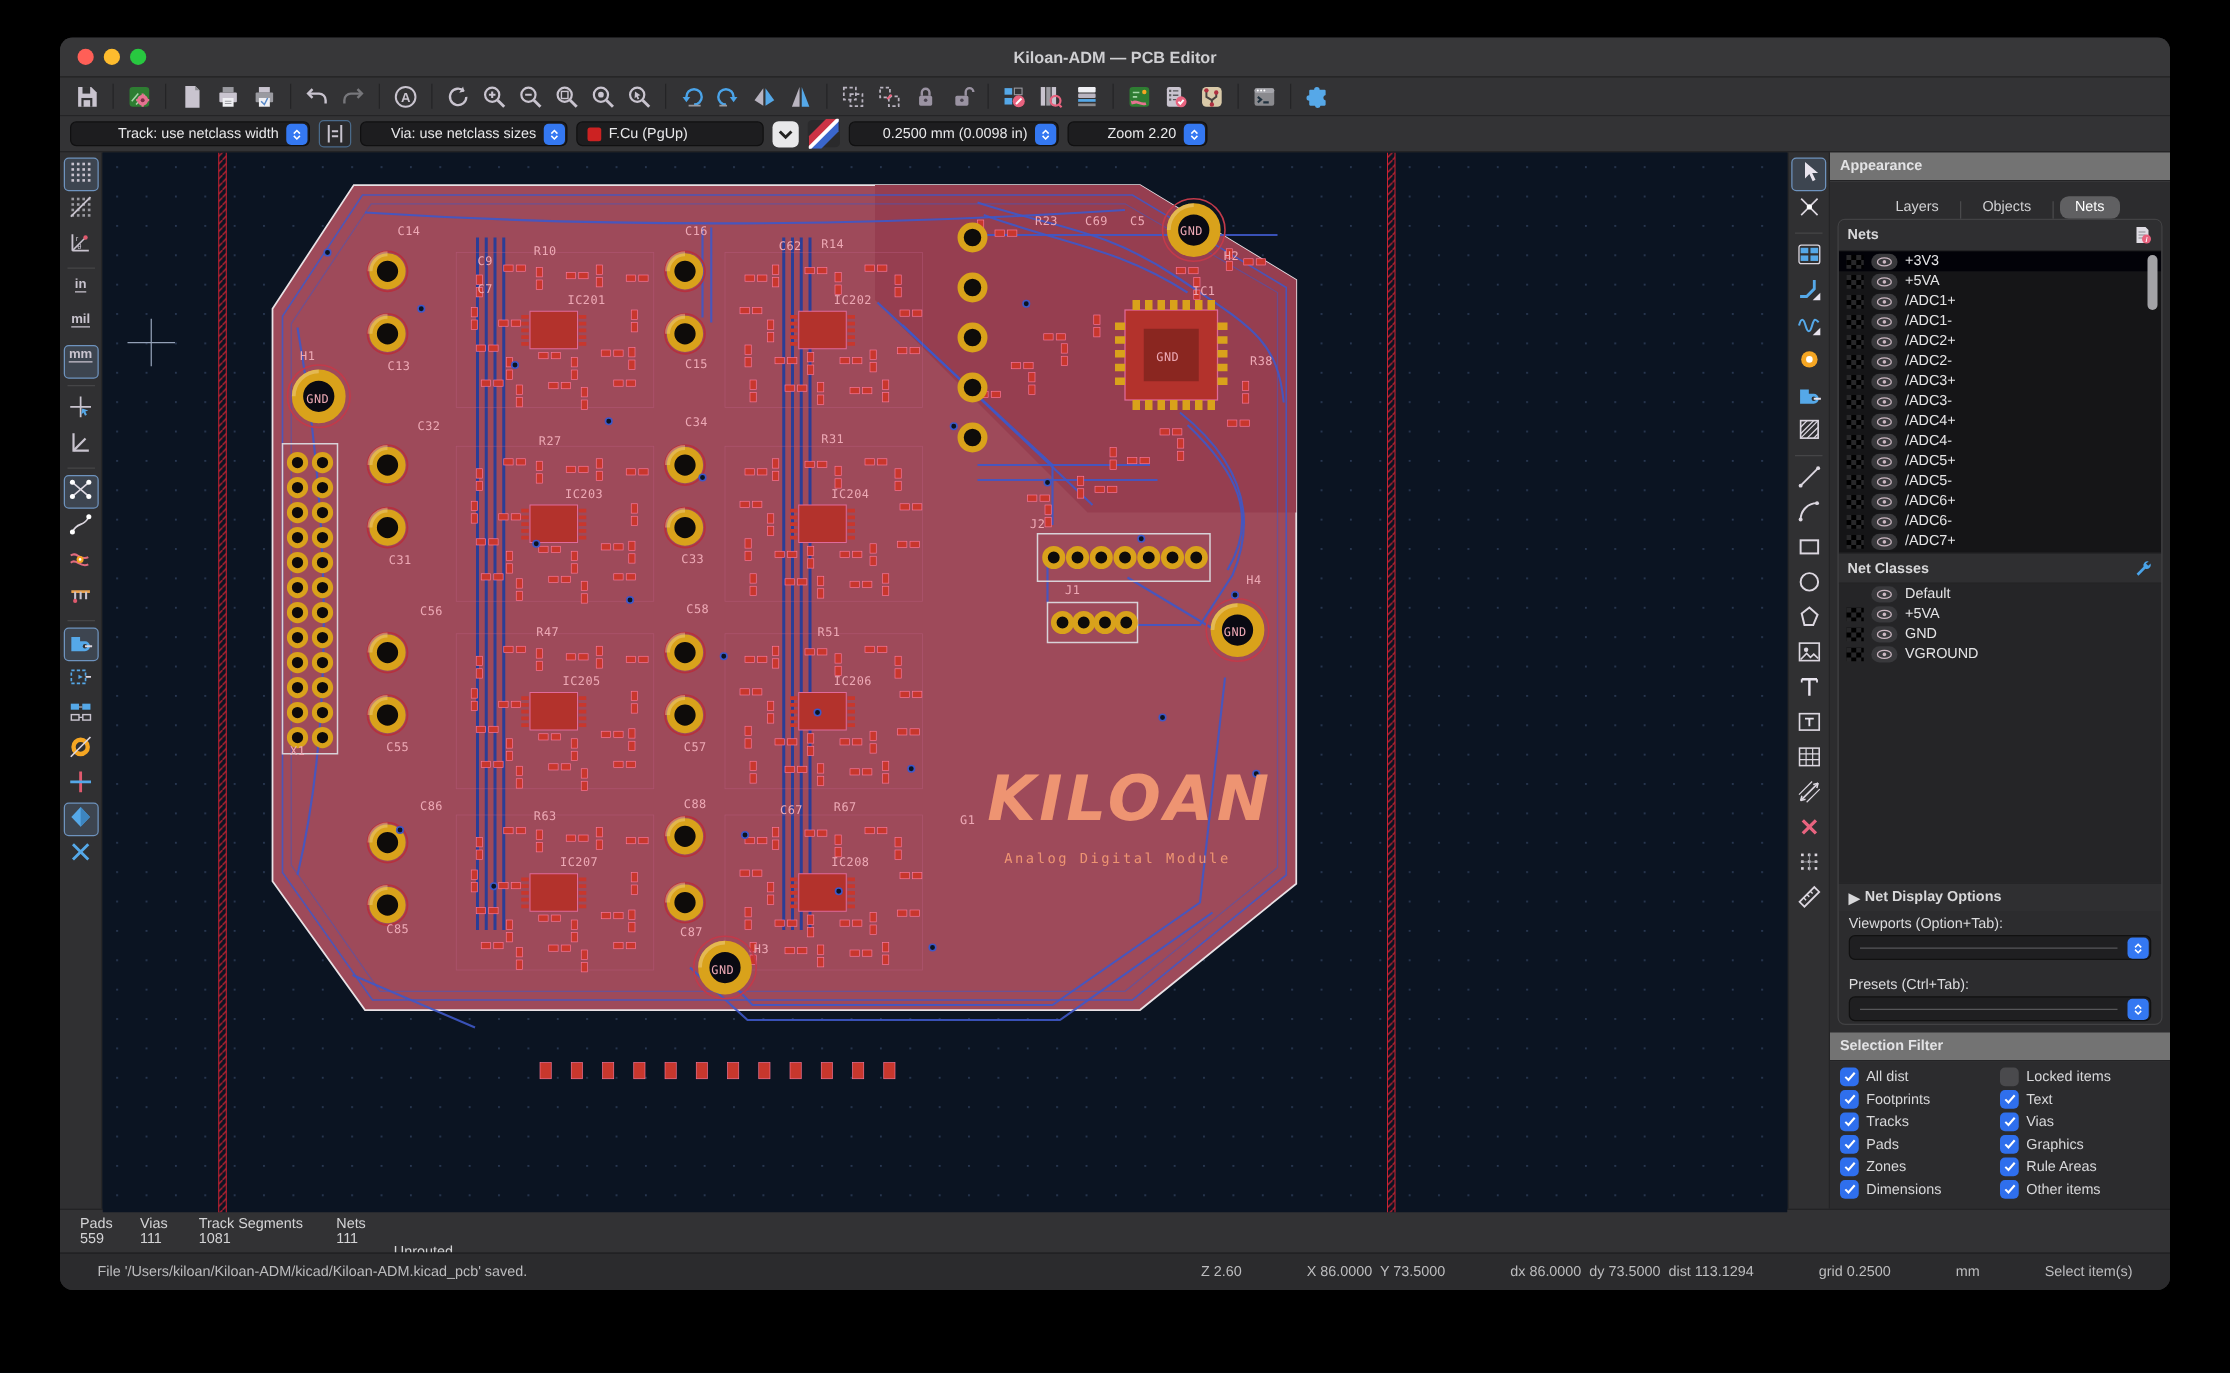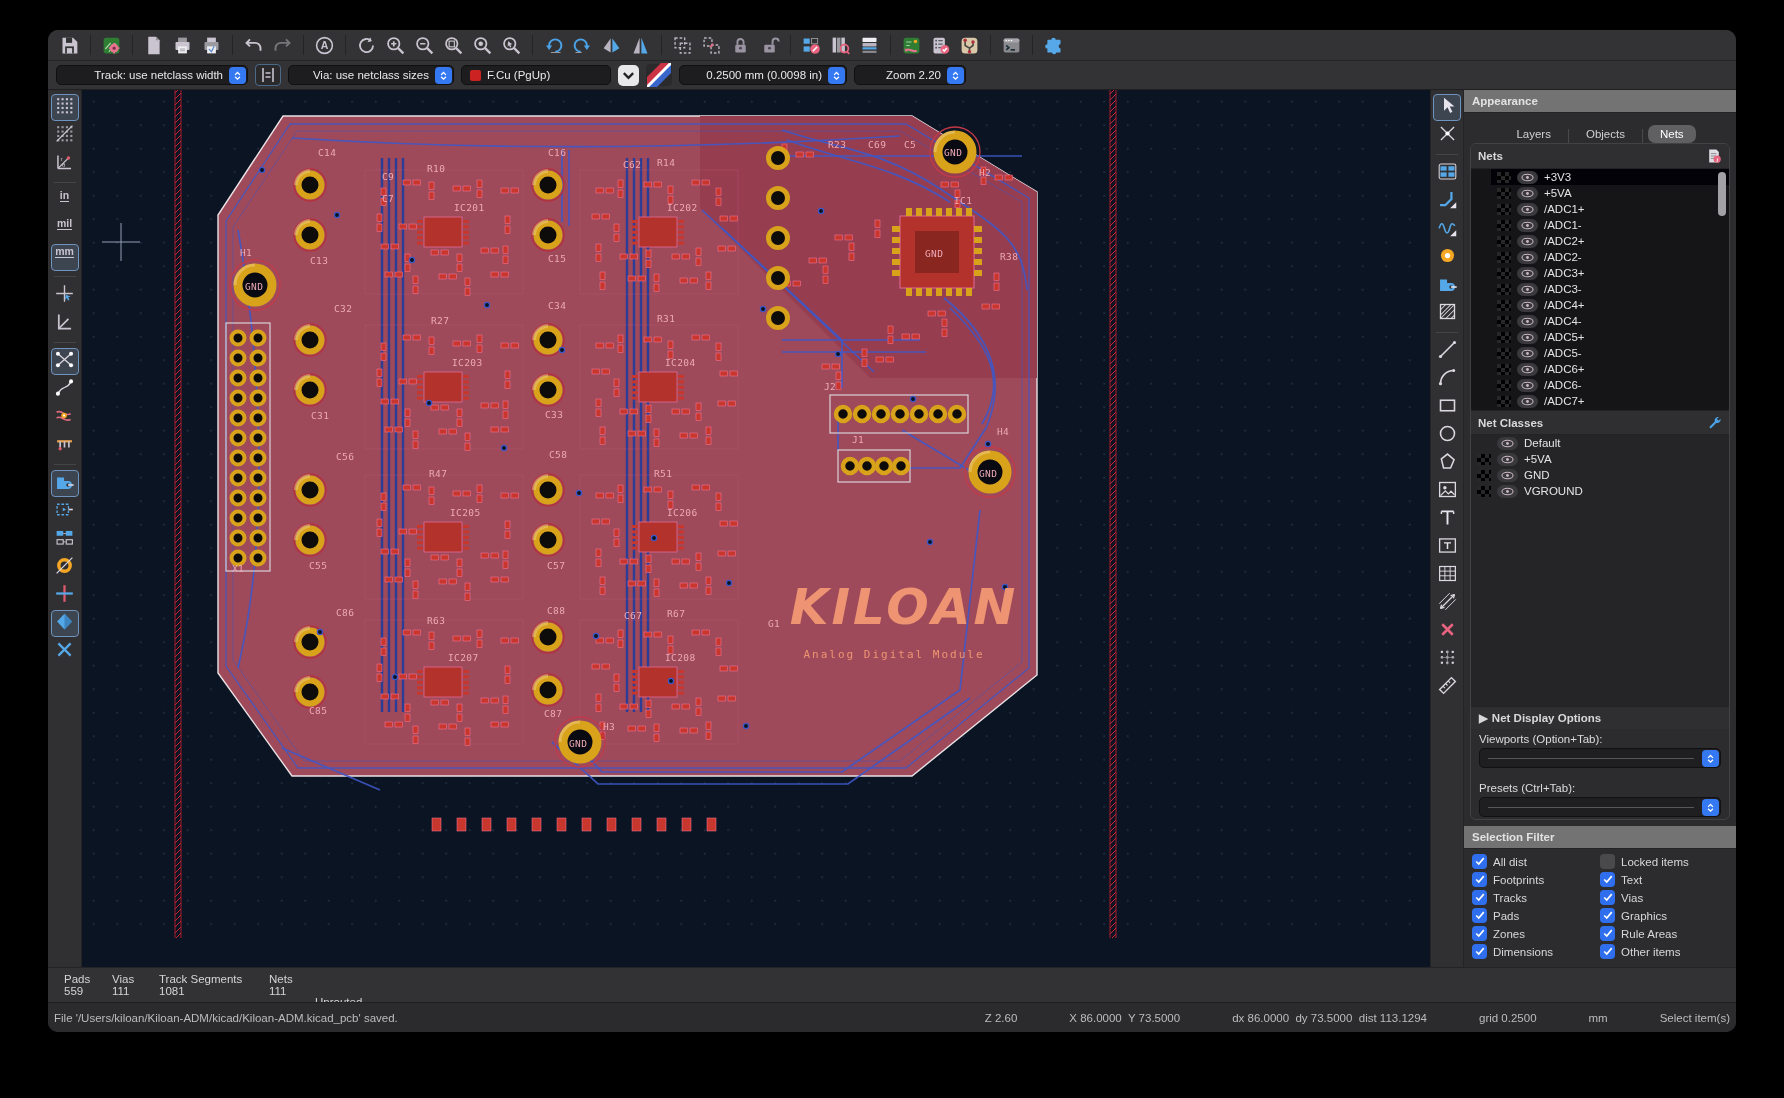--- a/index.html
+++ b/index.html
@@ -40,21 +40,21 @@
   #pcbsvg { position:absolute; inset:0; }
   
   .panel { width:272px; background:#2c2c2e; display:flex; flex-direction:column; flex:0 0 auto; font-size:11.5px; color:#d8d8da;}
   .phead { height:23px; background:#737373; display:flex; align-items:center; padding-left:8px; font-weight:700; color:#e2e2e4; border-bottom:1px solid #232325; flex:0 0 auto;}
   .tabs { height:30px; display:flex; align-items:flex-end; justify-content:center; gap:5px; flex:0 0 auto; }
   .tab { padding:3px 12px; border-radius:7px; color:#d0d0d2; }
   .tab.active { background:#606062; color:#fff; }
   .tabsep { width:1px; height:14px; background:#4a4a4c; }
   .groupbox { border:1px solid #424244; border-radius:6px; margin:0 6px 6px; flex:1; display:flex; flex-direction:column; min-height:0; overflow:hidden;}
   .sechead { height:25px; background:#2f2f31; display:flex; align-items:center; justify-content:space-between; padding:0 7px; font-weight:700; flex:0 0 auto; border-bottom:1px solid #232325;}
-  .netlist { background:#151517; overflow:hidden; position:relative; flex:0 0 auto;padding-left:20px; }
+  .netlist { background:#151517; overflow:hidden; position:relative; flex:0 0 auto; }
   .netrow { height:16px; display:flex; align-items:center; gap:6px; padding-left:6px; }
   .netrow.sel { background:#020208; }
   .swatch { width:14px; height:11px; flex:0 0 auto;
     background:repeating-conic-gradient(#000 0 25%, #28282a 0 50%); background-size:8px 8px; }
   .eyepill { width:21px; height:13px; background:#39393c; border-radius:7px; display:flex; align-items:center; justify-content:center; flex:0 0 auto;}
   .eyepill svg { width:13px; height:9px; }
   .netname { color:#e4e4e6; font-size:11.5px; }
   .classlist { background:#252527; flex:1; min-height:0; }
   .optrow { height:23px; background:#2f2f31; border-top:1px solid #232325; display:flex; align-items:center; padding-left:8px; font-weight:700; flex:0 0 auto;}
   .ctl { padding:4px 8px 2px; flex:0 0 auto;}
@@ -67,28 +67,36 @@
   .fgrid { display:grid; grid-template-columns:1fr 1fr; row-gap:3px; }
   .fitem { display:flex; align-items:center; gap:6px; }
   .cb { width:15px; height:15px; border-radius:4px; display:flex; align-items:center; justify-content:center; flex:0 0 auto;}
   .cb.on { background:#2f6fed; } .cb.off { background:#4a4a4d; }
   .cb svg { width:10px; height:9px; }
   
   .statsbar { height:35px; background:#323234; border-top:1px solid #232325; display:flex; padding-left:16px; gap:0; flex:0 0 auto;}
   .statcol { display:flex; flex-direction:column; justify-content:center; font-size:11.5px; color:#d4d4d6; }
   .statcol .v { color:#d4d4d6; }
   .bottombar { height:30px; background:#2b2b2d; border-top:1px solid #1f1f21; display:flex; align-items:center;
-    font-size:11.5px; color:#bcbcbe; padding:0 6px; gap:16px; flex:0 0 auto;}
+    font-size:11.5px; color:#bcbcbe; padding:0 30px; gap:16px; flex:0 0 auto;}
   .bspacer { flex:1; }
   .bitem { margin-left:52px; white-space:pre; }
 </style>
 </head>
 <body>
 
 <div id="window">
+  <div class="titlebar">
+    <div class="tl-group">
+      <div class="tl" id="tl-close" style="background: rgb(255, 95, 87);"></div>
+      <div class="tl" id="tl-min" style="background: rgb(254, 188, 46);"></div>
+      <div class="tl" id="tl-max" style="background: rgb(40, 200, 64);"></div>
+    </div>
+    <div class="title">Kiloan-ADM — PCB Editor</div>
+  </div>
 
   <div class="toolbar" id="toolbar-top">
       <div class="tbtn">
         <svg viewBox="0 0 24 24">
           <path d="M4 3h12l5 5v13H4z" fill="#c9c4cf"></path>
           <rect x="8" y="3" width="7" height="6" fill="#333335"></rect>
           <rect x="7" y="13" width="10" height="8" fill="#333335"></rect>
           <rect x="9" y="15" width="6" height="6" fill="#c9c4cf"></rect>
         </svg>
       </div>

